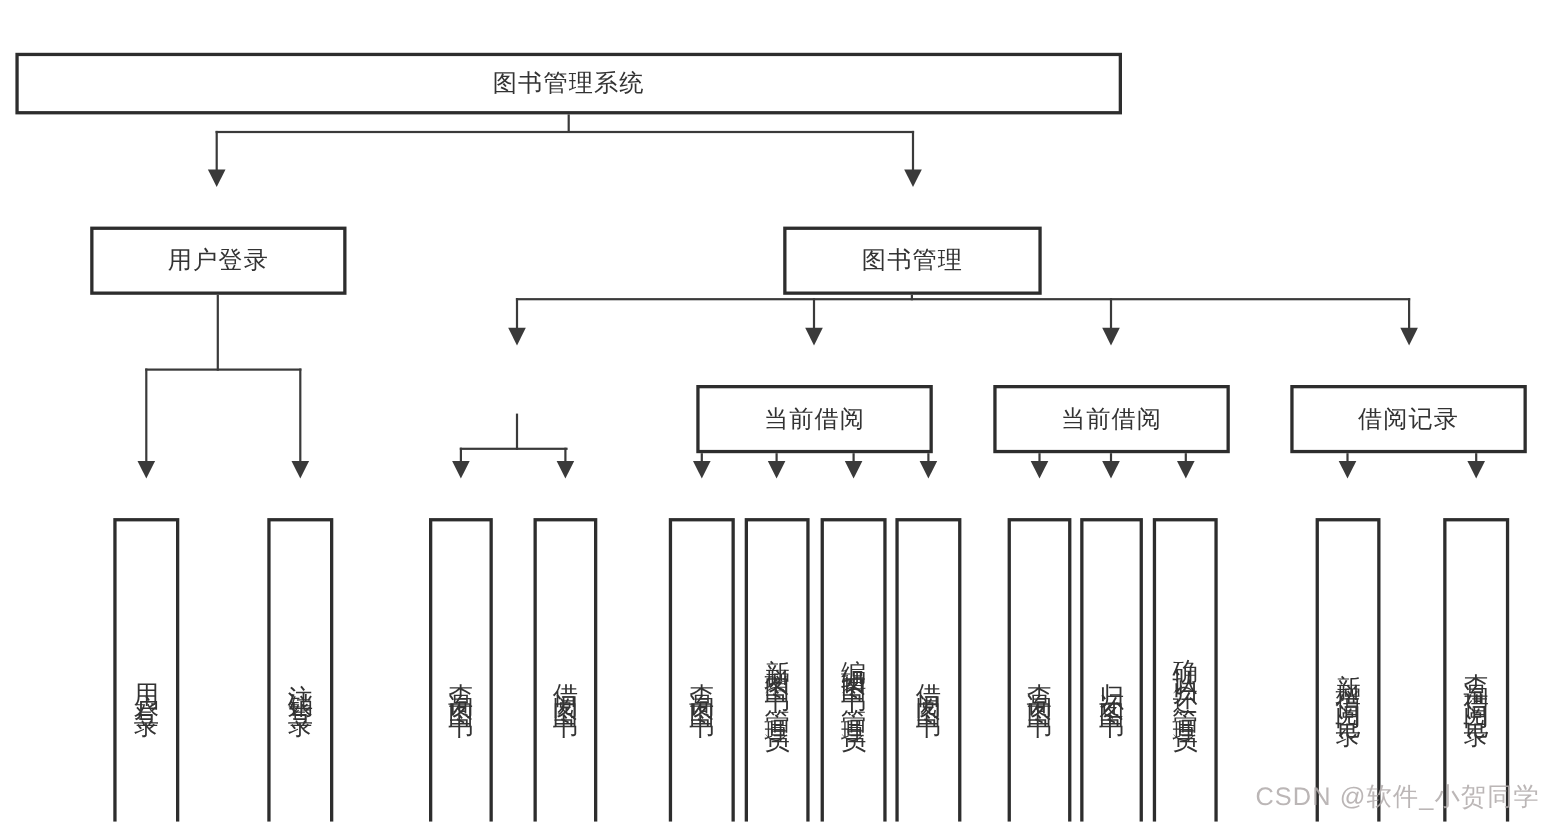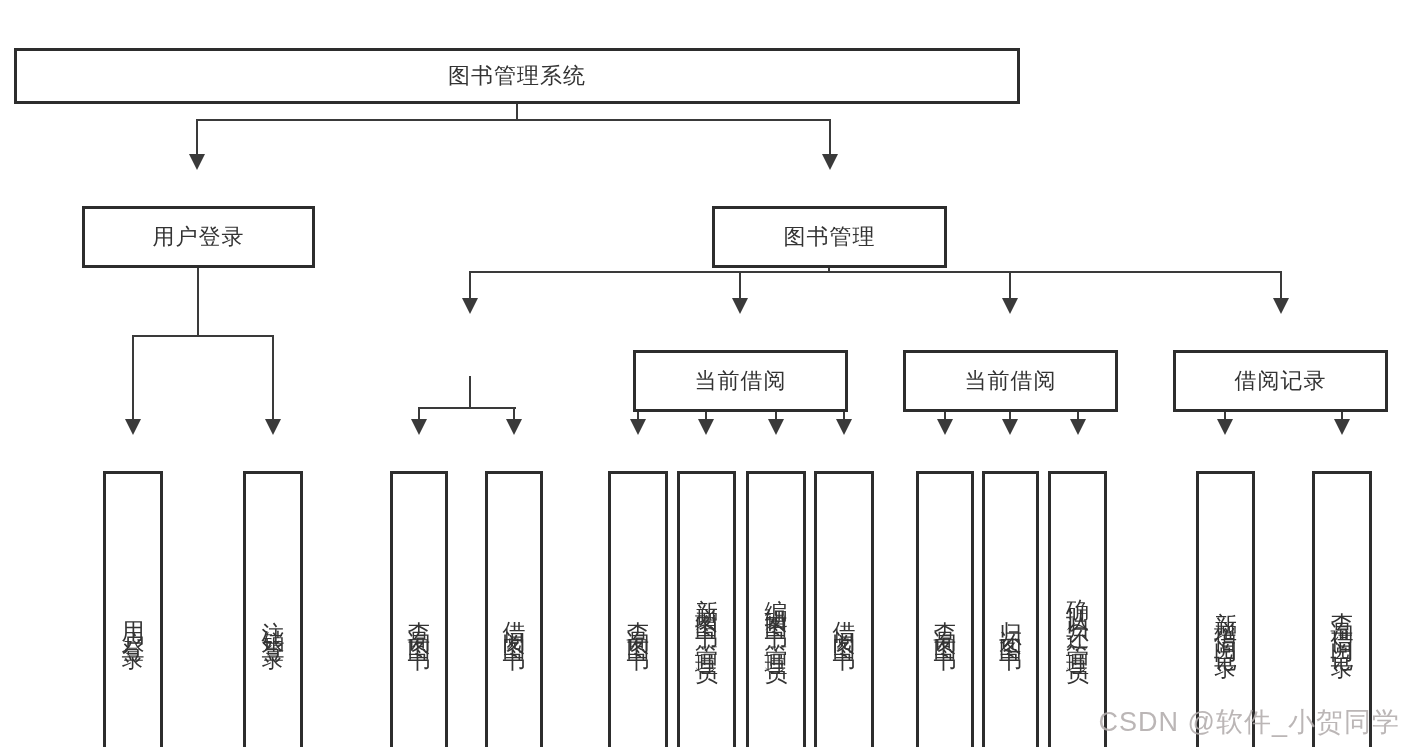--- a/index.html
+++ b/index.html
@@ -37,21 +37,21 @@
     width: 0; height: 0;
     border-left: 8px solid transparent;
     border-right: 8px solid transparent;
     border-top: 16px solid #3a3a3a;
     z-index: 1;
   }
   .watermark {
     position: absolute;
     right: 5px;
     bottom: 7px;
-    font-size: 27px;
+    font-size: 23px;
     color: rgba(178, 172, 172, 0.88);
     letter-spacing: 1px;
     z-index: 5;
     white-space: nowrap;
   }
 </style>
 </head>
 <body>
 
 <div class="canvas">

